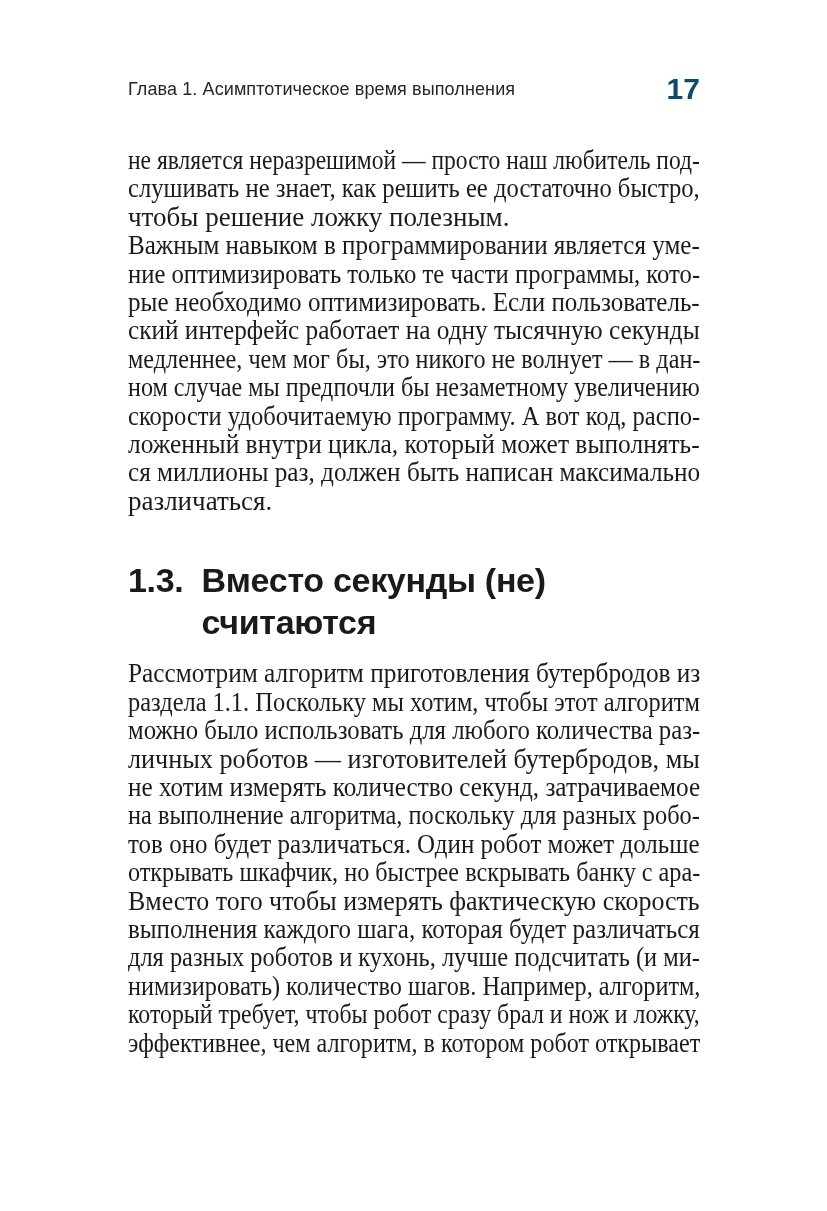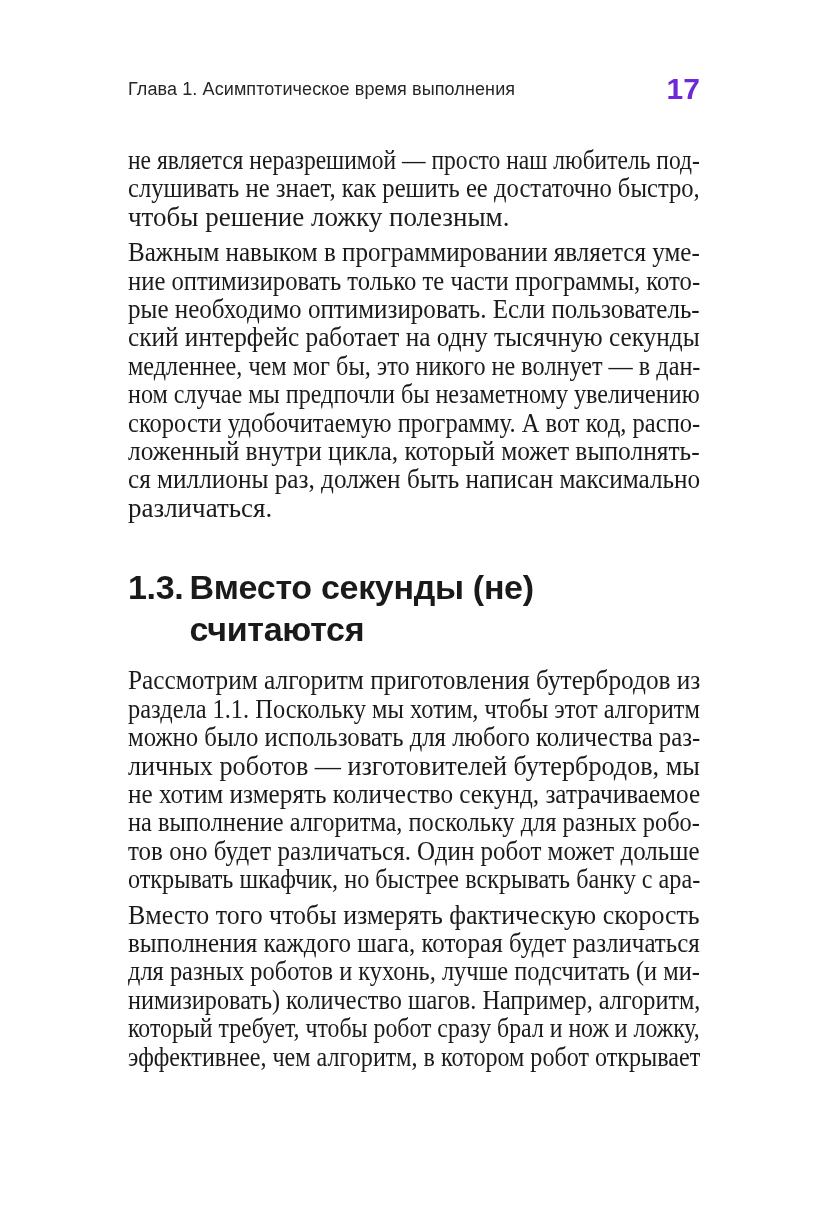--- a/index.html
+++ b/index.html
@@ -24,42 +24,42 @@
     font-family: "Liberation Sans", sans-serif;
     font-size: 18px;
     line-height: 22px;
     color: #262626;
     letter-spacing: 0.1px;
   }
   .pagenum {
     font-weight: 700;
     font-size: 30px;
     line-height: 22px;
-    color: #6d28d9;
+    color: #0c4a6e;
     font-family: "Liberation Sans", sans-serif;
   }
   .content {
     margin-top: 46px;
     font-size: 27px;
     line-height: 28.4px;
   }
-  .paragraph { margin-top: 7px; }
+  .paragraph { margin-top: 0; }
   .paragraph:first-child { margin-top: 0; font-family: Liberation Serif, serif; }
   .line { color: #1b1b1b; }
   .line.condense { white-space: nowrap; transform-origin: left center; }
   .line.last { text-align: left; }
   .section-heading {
     font-family: "Liberation Sans", sans-serif;
     font-weight: 700;
     font-size: 34px;
     line-height: 42px;
     color: #1a1a1a;
     margin: 44px 0 16px 0;
     display: flex;
-    gap: 6px;
+    gap: 18px;
     letter-spacing: -0.3px;
   }
 </style>
 </head>
 <body>
 
 <div class="page">
   <div class="inner">
     <div class="running-head">
       <span>Глава 1. Асимптотическое время выполнения</span>

